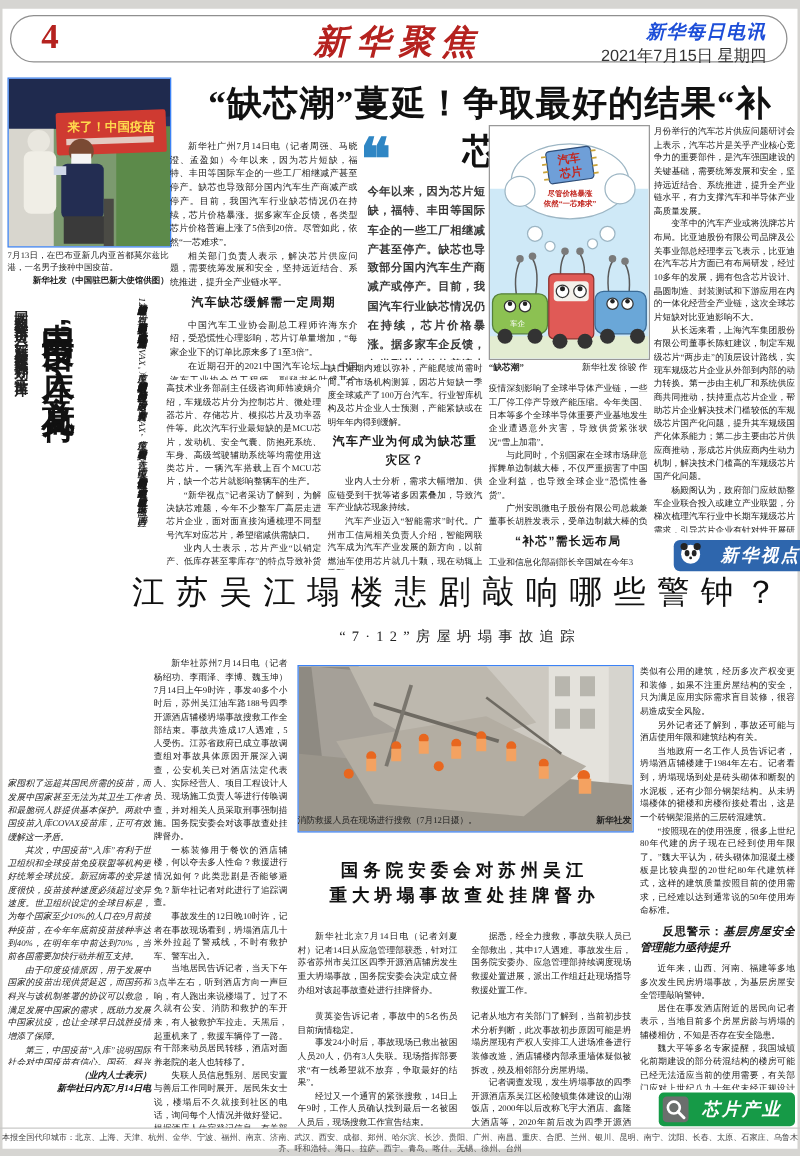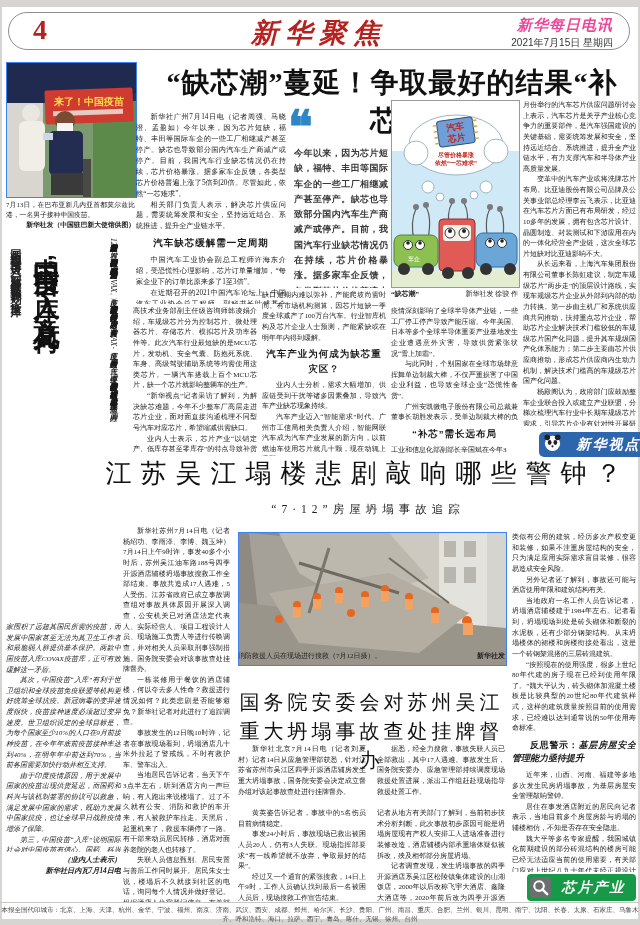--- a/index.html
+++ b/index.html
@@ -7,41 +7,41 @@
        font-family:"Liberation Serif",serif;color:#1a1a1a;}
   .edge{position:absolute;background:#d6d5d2;}
   .sans{font-family:"Liberation Sans",sans-serif;}
   
   .header-bar{position:absolute;left:8px;top:12px;width:620px;height:36px;
               border:1.5px solid #8f8f8f;border-radius:19px;background:#fff;}
   .pagenum{position:absolute;left:24px;top:1px;font-size:28px;font-weight:bold;color:#b5221f;}
   .section-title{position:absolute;left:0;right:0;top:2px;text-align:center;font-size:27px;
                  font-weight:bold;color:#b5221f;letter-spacing:7px;font-style:italic;}
   .mast{position:absolute;right:16px;top:3px;text-align:right;}
-  .mast-name{font-size:15px;font-weight:bold;color:#ec4899;font-style:italic;letter-spacing:1px;}
-  .mast-date{font-size:10px;color:#333;margin-top:1px;}
+  .mast-name{font-size:15px;font-weight:bold;color:#1d4ed8;font-style:italic;letter-spacing:1px;}
+  .mast-date{font-size:13px;color:#333;margin-top:1px;}
   
   .col{position:absolute;overflow:hidden;font-size:7px;line-height:1.52;text-align:justify;}
   .col p{margin:0;text-indent:2em;}
   .col p.cont{text-indent:0;}
   .kai{font-style:italic;}
   .chip-sub{font-weight:bold;text-align:center;text-indent:0 !important;font-size:9.5px;
             margin:4px 0 !important;font-family:"Liberation Sans",sans-serif;letter-spacing:1px;}
   .s2sub{margin:5px 0 !important;font-size:9px;line-height:1.45;}
   .s2sub-pre{font-weight:bold;font-family:"Liberation Sans",sans-serif;}
   .s2sub-rest{font-weight:bold;font-style:italic;}
   
   .chip-headline{position:absolute;left:148px;top:64px;width:488px;height:42px;text-align:center;
                  font-size:28px;font-weight:900;letter-spacing:1px;color:#111;}
   .s2-headline{position:absolute;left:98px;top:456px;width:540px;text-align:center;
                font-size:26px;font-weight:400;letter-spacing:9px;color:#111;}
   .s2-kicker{position:absolute;left:98px;top:502px;width:540px;text-align:center;
              font-size:11.5px;letter-spacing:5px;color:#222;}
   .boxed-headline{position:absolute;left:238px;top:688px;width:267px;text-align:center;
-                  font-size:20px;font-weight:400;color:#111;line-height:1.45;letter-spacing:4px;}
+                  font-size:14px;font-weight:700;color:#111;line-height:1.45;letter-spacing:4px;}
   
   .vert{writing-mode:vertical-rl;}
   .vac-subtitle{position:absolute;left:8px;top:240px;height:322px;font-size:11px;
                 letter-spacing:2px;font-weight:bold;color:#222;}
   .vac-title{position:absolute;left:30px;top:238px;height:360px;font-size:26px;font-weight:900;
              letter-spacing:4px;color:#111;font-family:"Liberation Sans",sans-serif;}
   .vac-vbody{position:absolute;left:68px;top:238px;height:378px;width:52px;overflow:hidden;
              font-size:7.5px;line-height:1.75;font-style:italic;text-align:justify;}
   
   .caption{position:absolute;font-size:6.8px;line-height:1.45;text-align:justify;color:#222;}

